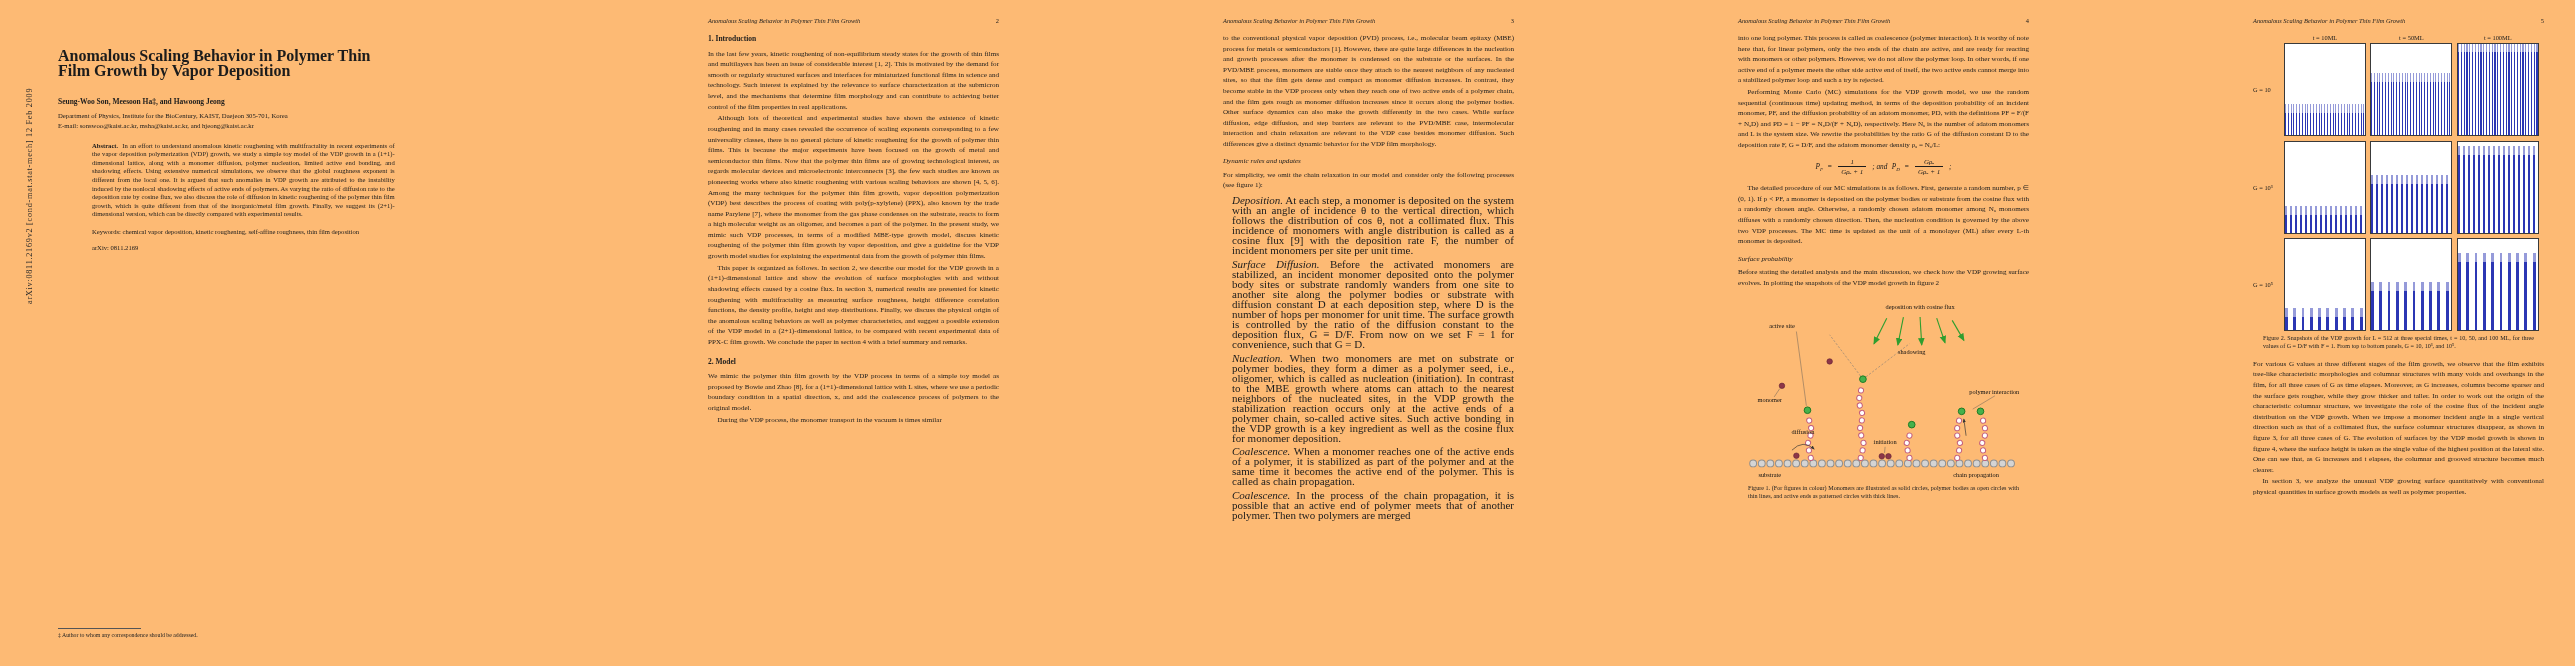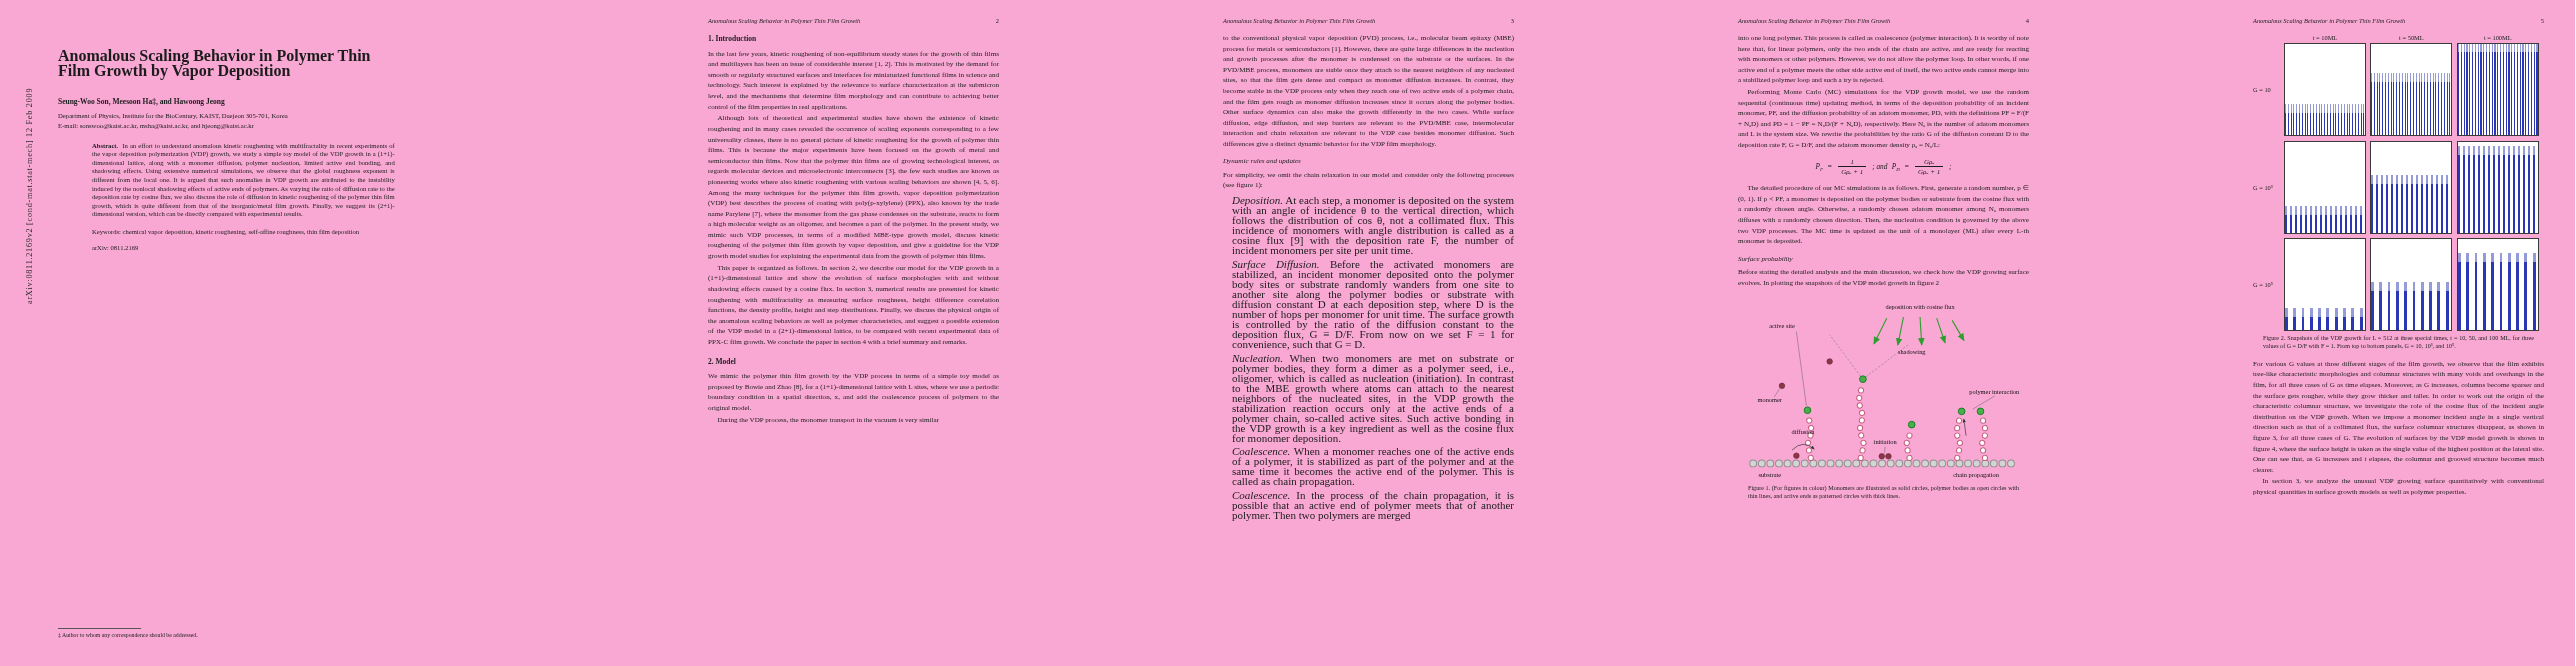--- a/index.html
+++ b/index.html
@@ -6,21 +6,21 @@
   * { margin:0; padding:0; box-sizing:border-box; }
   html,body { background:#ffffff; }
   body {
     width:2576px; height:667px;
     font-family:"Liberation Serif", serif;
     color:#1c1c1c;
   }
   .strip { display:flex; width:2576px; height:667px; }
   .sheet {
     position:relative; width:515px; height:667px;
-    background:#f9a8d4; overflow:hidden; flex:0 0 515px;
+    background:#fdba74; overflow:hidden; flex:0 0 515px;
   }
 
   
   .arxiv-stamp {
     position:absolute; left:24.5px; top:53px; height:286px;
     writing-mode:vertical-rl; transform:rotate(180deg);
     display:flex; align-items:center; justify-content:center;
     font-size:8.3px; letter-spacing:0.7px; color:#2a2a2a; white-space:nowrap;
   }
   .p1-wrap { position:absolute; left:58px; top:48px; width:350px; }
@@ -114,21 +114,21 @@
       <span class="runtitle">Anomalous Scaling Behavior in Polymer Thin Film Growth</span>
       <span class="pagenum">2</span>
     </div>
     <div class="pagebody">
       <h2 class="sec first">1. Introduction</h2>
       <p class="bp">In the last few years, kinetic roughening of non-equilibrium steady states for the growth of thin films and multilayers has been an issue of considerable interest [1, 2]. This is motivated by the demand for smooth or regularly structured surfaces and interfaces for miniaturized functional films in science and technology. Such interest is explained by the relevance to surface characterization at the submicron level, and the mechanisms that determine film morphology and can contribute to achieving better control of the film properties in real applications.</p>
       <p class="bp ind">Although lots of theoretical and experimental studies have shown the existence of kinetic roughening and in many cases revealed the occurrence of scaling exponents corresponding to a few universality classes, there is no general picture of kinetic roughening for the growth of polymer thin films. This is because the major experiments have been focused on the growth of metal and semiconductor thin films. Now that the polymer thin films are of growing technological interest, as regards molecular devices and microelectronic interconnects [3], the few such studies are known as pioneering works where also kinetic roughening with various scaling behaviors are shown [4, 5, 6]. Among the many techniques for the polymer thin film growth, vapor deposition polymerization (VDP) best describes the process of coating with poly(p-xylylene) (PPX), also known by the trade name Parylene [7], where the monomer from the gas phase condenses on the substrate, reacts to form a high molecular weight as an oligomer, and becomes a part of the polymer. In the present study, we mimic such VDP processes, in terms of a modified MBE-type growth model, discuss kinetic roughening of the polymer thin film growth by vapor deposition, and give a guideline for the VDP growth model studies for explaining the experimental data from the growth of polymer thin films.</p>
       <p class="bp ind">This paper is organized as follows. In section 2, we describe our model for the VDP growth in a (1+1)-dimensional lattice and show the evolution of surface morphologies with and without shadowing effects caused by a cosine flux. In section 3, numerical results are presented for kinetic roughening with multifractality as measuring surface roughness, height difference correlation functions, the density profile, height and step distributions. Finally, we discuss the physical origin of the anomalous scaling behaviors as well as polymer characteristics, and suggest a possible extension of the VDP model in a (2+1)-dimensional lattice, to be compared with recent experimental data of PPX-C film growth. We conclude the paper in section 4 with a brief summary and remarks.</p>
       <h2 class="sec">2. Model</h2>
       <p class="bp">We mimic the polymer thin film growth by the VDP process in terms of a simple toy model as proposed by Bowie and Zhao [8], for a (1+1)-dimensional lattice with L sites, where we use a periodic boundary condition in a spatial direction, x, and add the coalescence process of polymers to the original model.</p>
-      <p class="bp ind">During the VDP process, the monomer transport in the vacuum is very similar</p>
+      <p class="bp ind">During the VDP process, the monomer transport in the vacuum is times similar</p>
     </div>
   </div>
 
   <div class="sheet">
     <div class="pagehead">
       <span class="runtitle">Anomalous Scaling Behavior in Polymer Thin Film Growth</span>
       <span class="pagenum">3</span>
     </div>
     <div class="pagebody">
       <p class="bp">to the conventional physical vapor deposition (PVD) process, i.e., molecular beam epitaxy (MBE) process for metals or semiconductors [1]. However, there are quite large differences in the nucleation and growth processes after the monomer is condensed on the substrate or the surfaces. In the PVD/MBE process, monomers are stable once they attach to the nearest neighbors of any nucleated sites, so that the film gets dense and compact as monomer diffusion increases. In contrast, they become stable in the VDP process only when they reach one of two active ends of a polymer chain, and the film gets rough as monomer diffusion increases since it occurs along the polymer bodies. Other surface dynamics can also make the growth differently in the two cases. While surface diffusion, edge diffusion, and step barriers are relevant to the PVD/MBE case, intermolecular interaction and chain relaxation are relevant to the VDP case besides monomer diffusion. Such differences give a distinct dynamic behavior for the VDP film morphology.</p>

